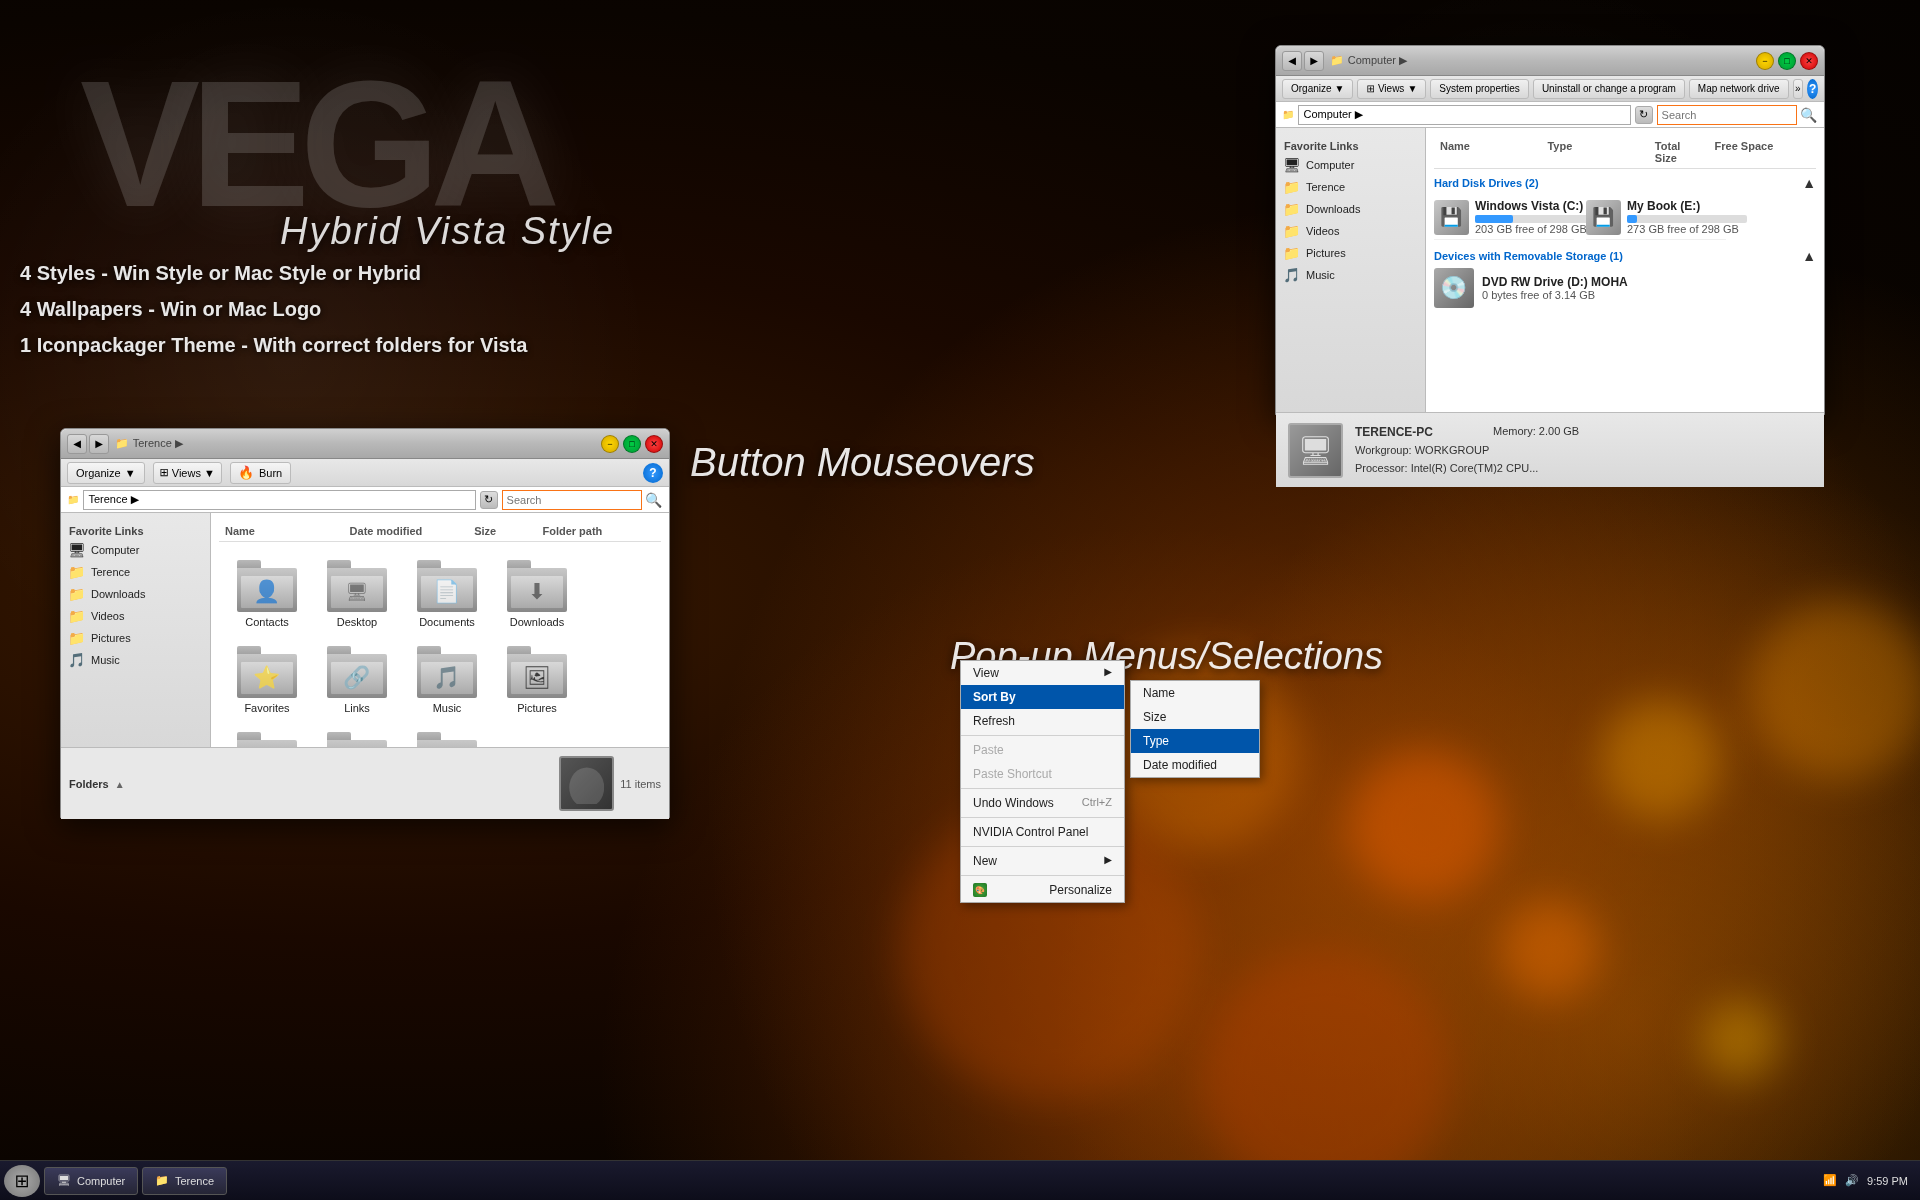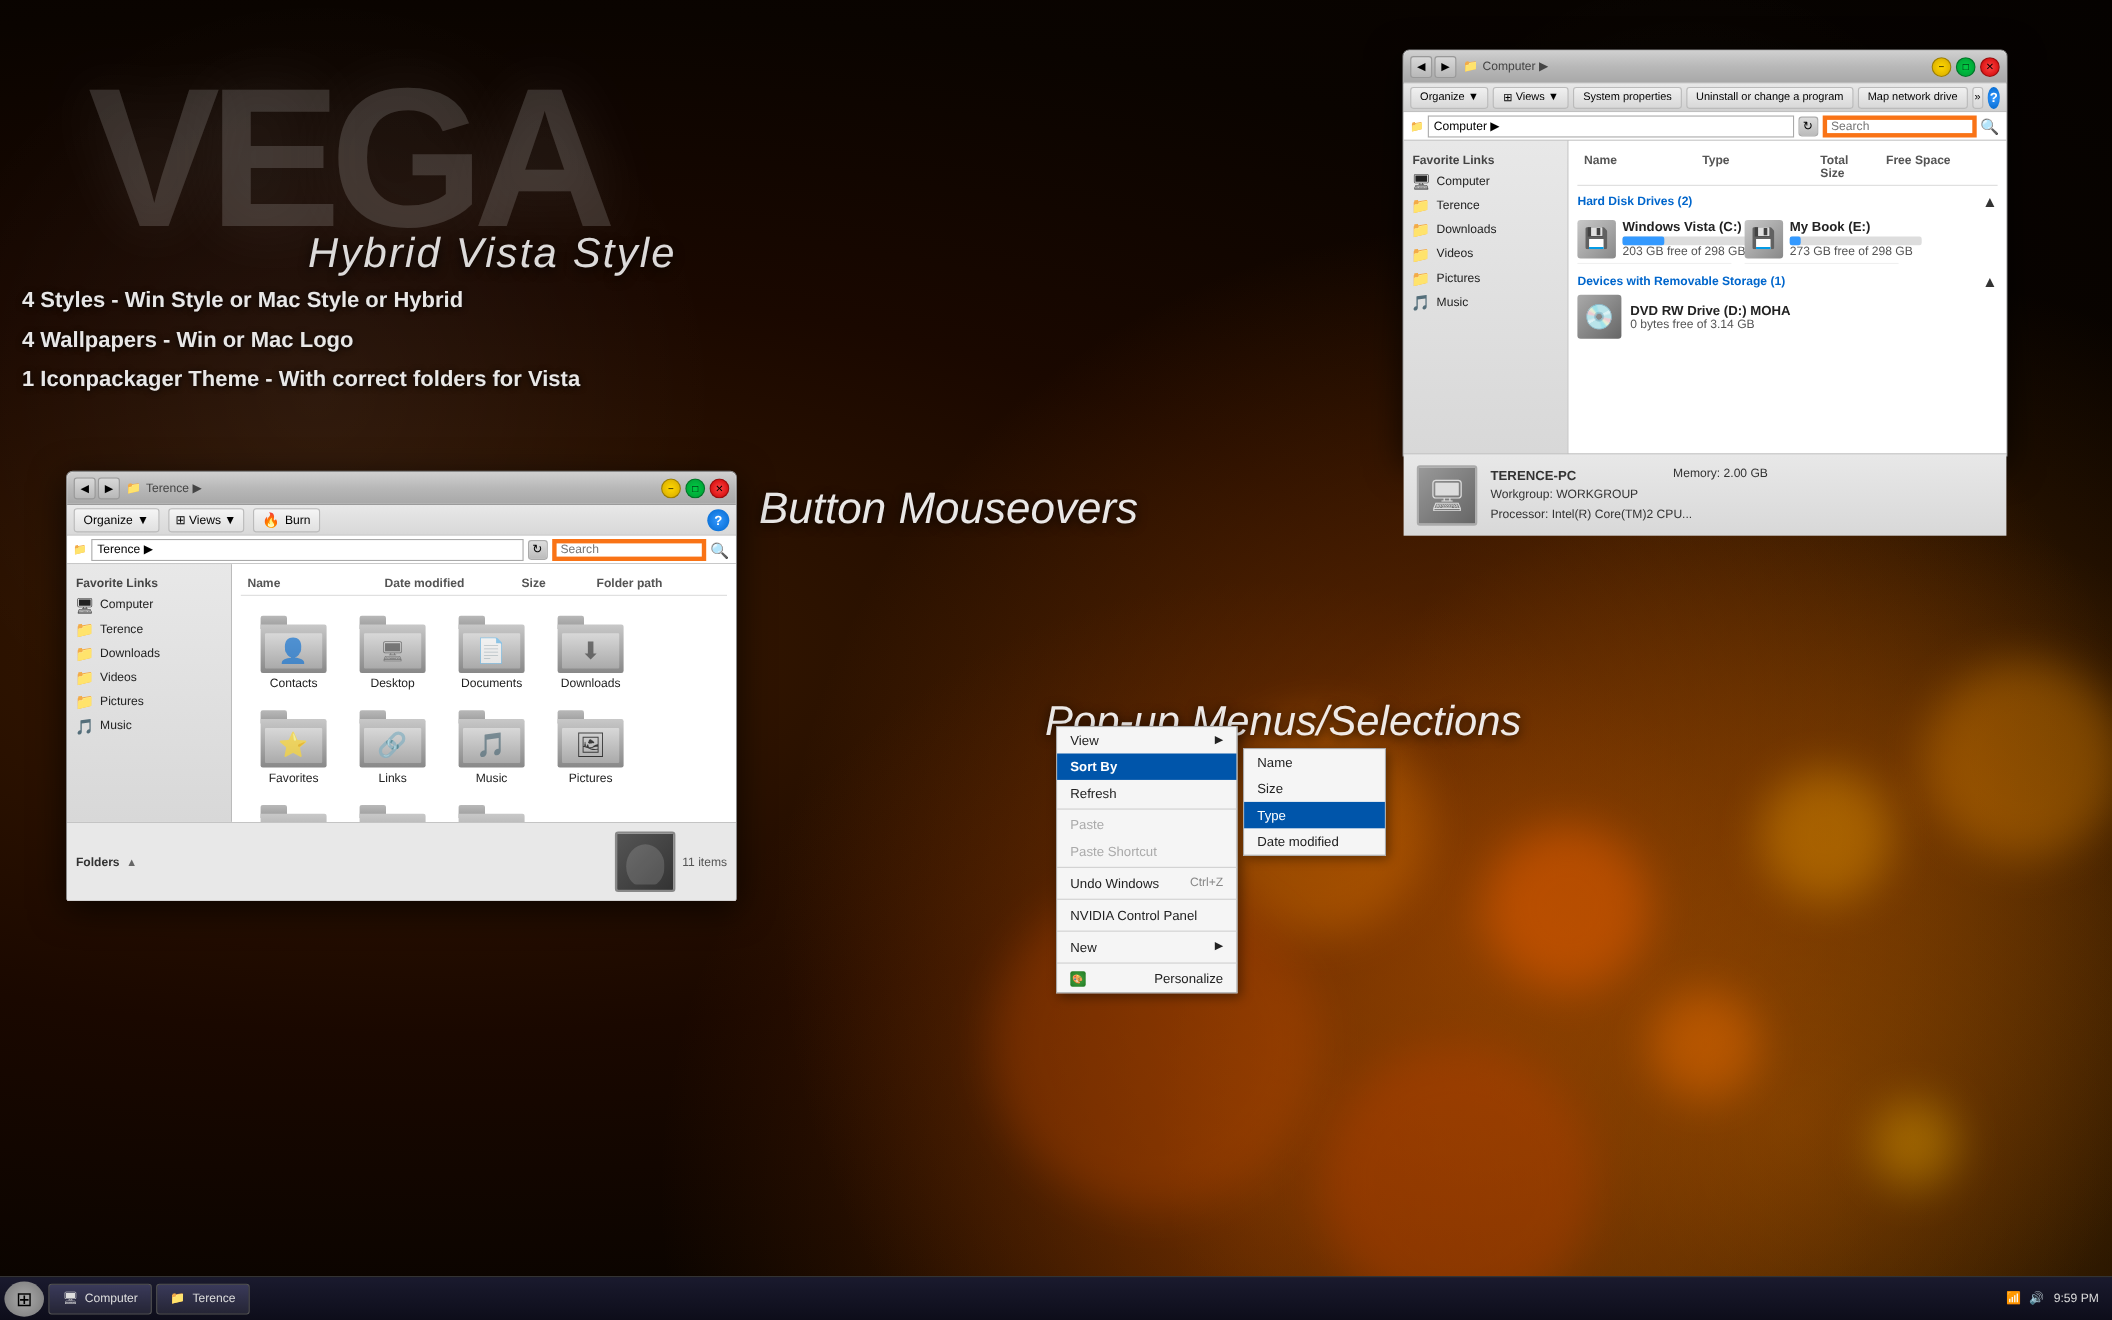--- a/index.html
+++ b/index.html
@@ -162,21 +162,21 @@
       flex: 1;
       height: 20px;
       border: 1px solid #aaa;
       padding: 0 4px;
       font-size: 11px;
       background: #fff;
     }
     .search-box {
       width: 140px;
       height: 20px;
-      border: 4px solid #f97316;
+      border: 1px solid #f97316;
       padding: 0 4px;
       font-size: 11px;
       background: #fff;
       color: #888;
     }
 
     .win-content {
       display: flex;
       height: calc(100% - 84px);
     }
@@ -839,21 +839,21 @@
           <div class="drive-name">DVD RW Drive (D:) MOHA</div>
           <div class="drive-size">0 bytes free of 3.14 GB</div>
         </div>
       </div>
     </div>
   </div>
 
   <div class="computer-info-panel">
     <div class="computer-thumb">🖥</div>
     <div class="computer-details">
-      <div style="display:flex; gap:88px;text-align:center;">
+      <div style="display:flex; gap:60px;text-align:center;">
         <div class="computer-name">TERENCE-PC</div>
         <div>Memory: 2.00 GB</div>
       </div>
       <div>Workgroup: WORKGROUP</div>
       <div>Processor: Intel(R) Core(TM)2 CPU...</div>
     </div>
   </div>
 </div>
 
 <div class="win-window terence-window">

